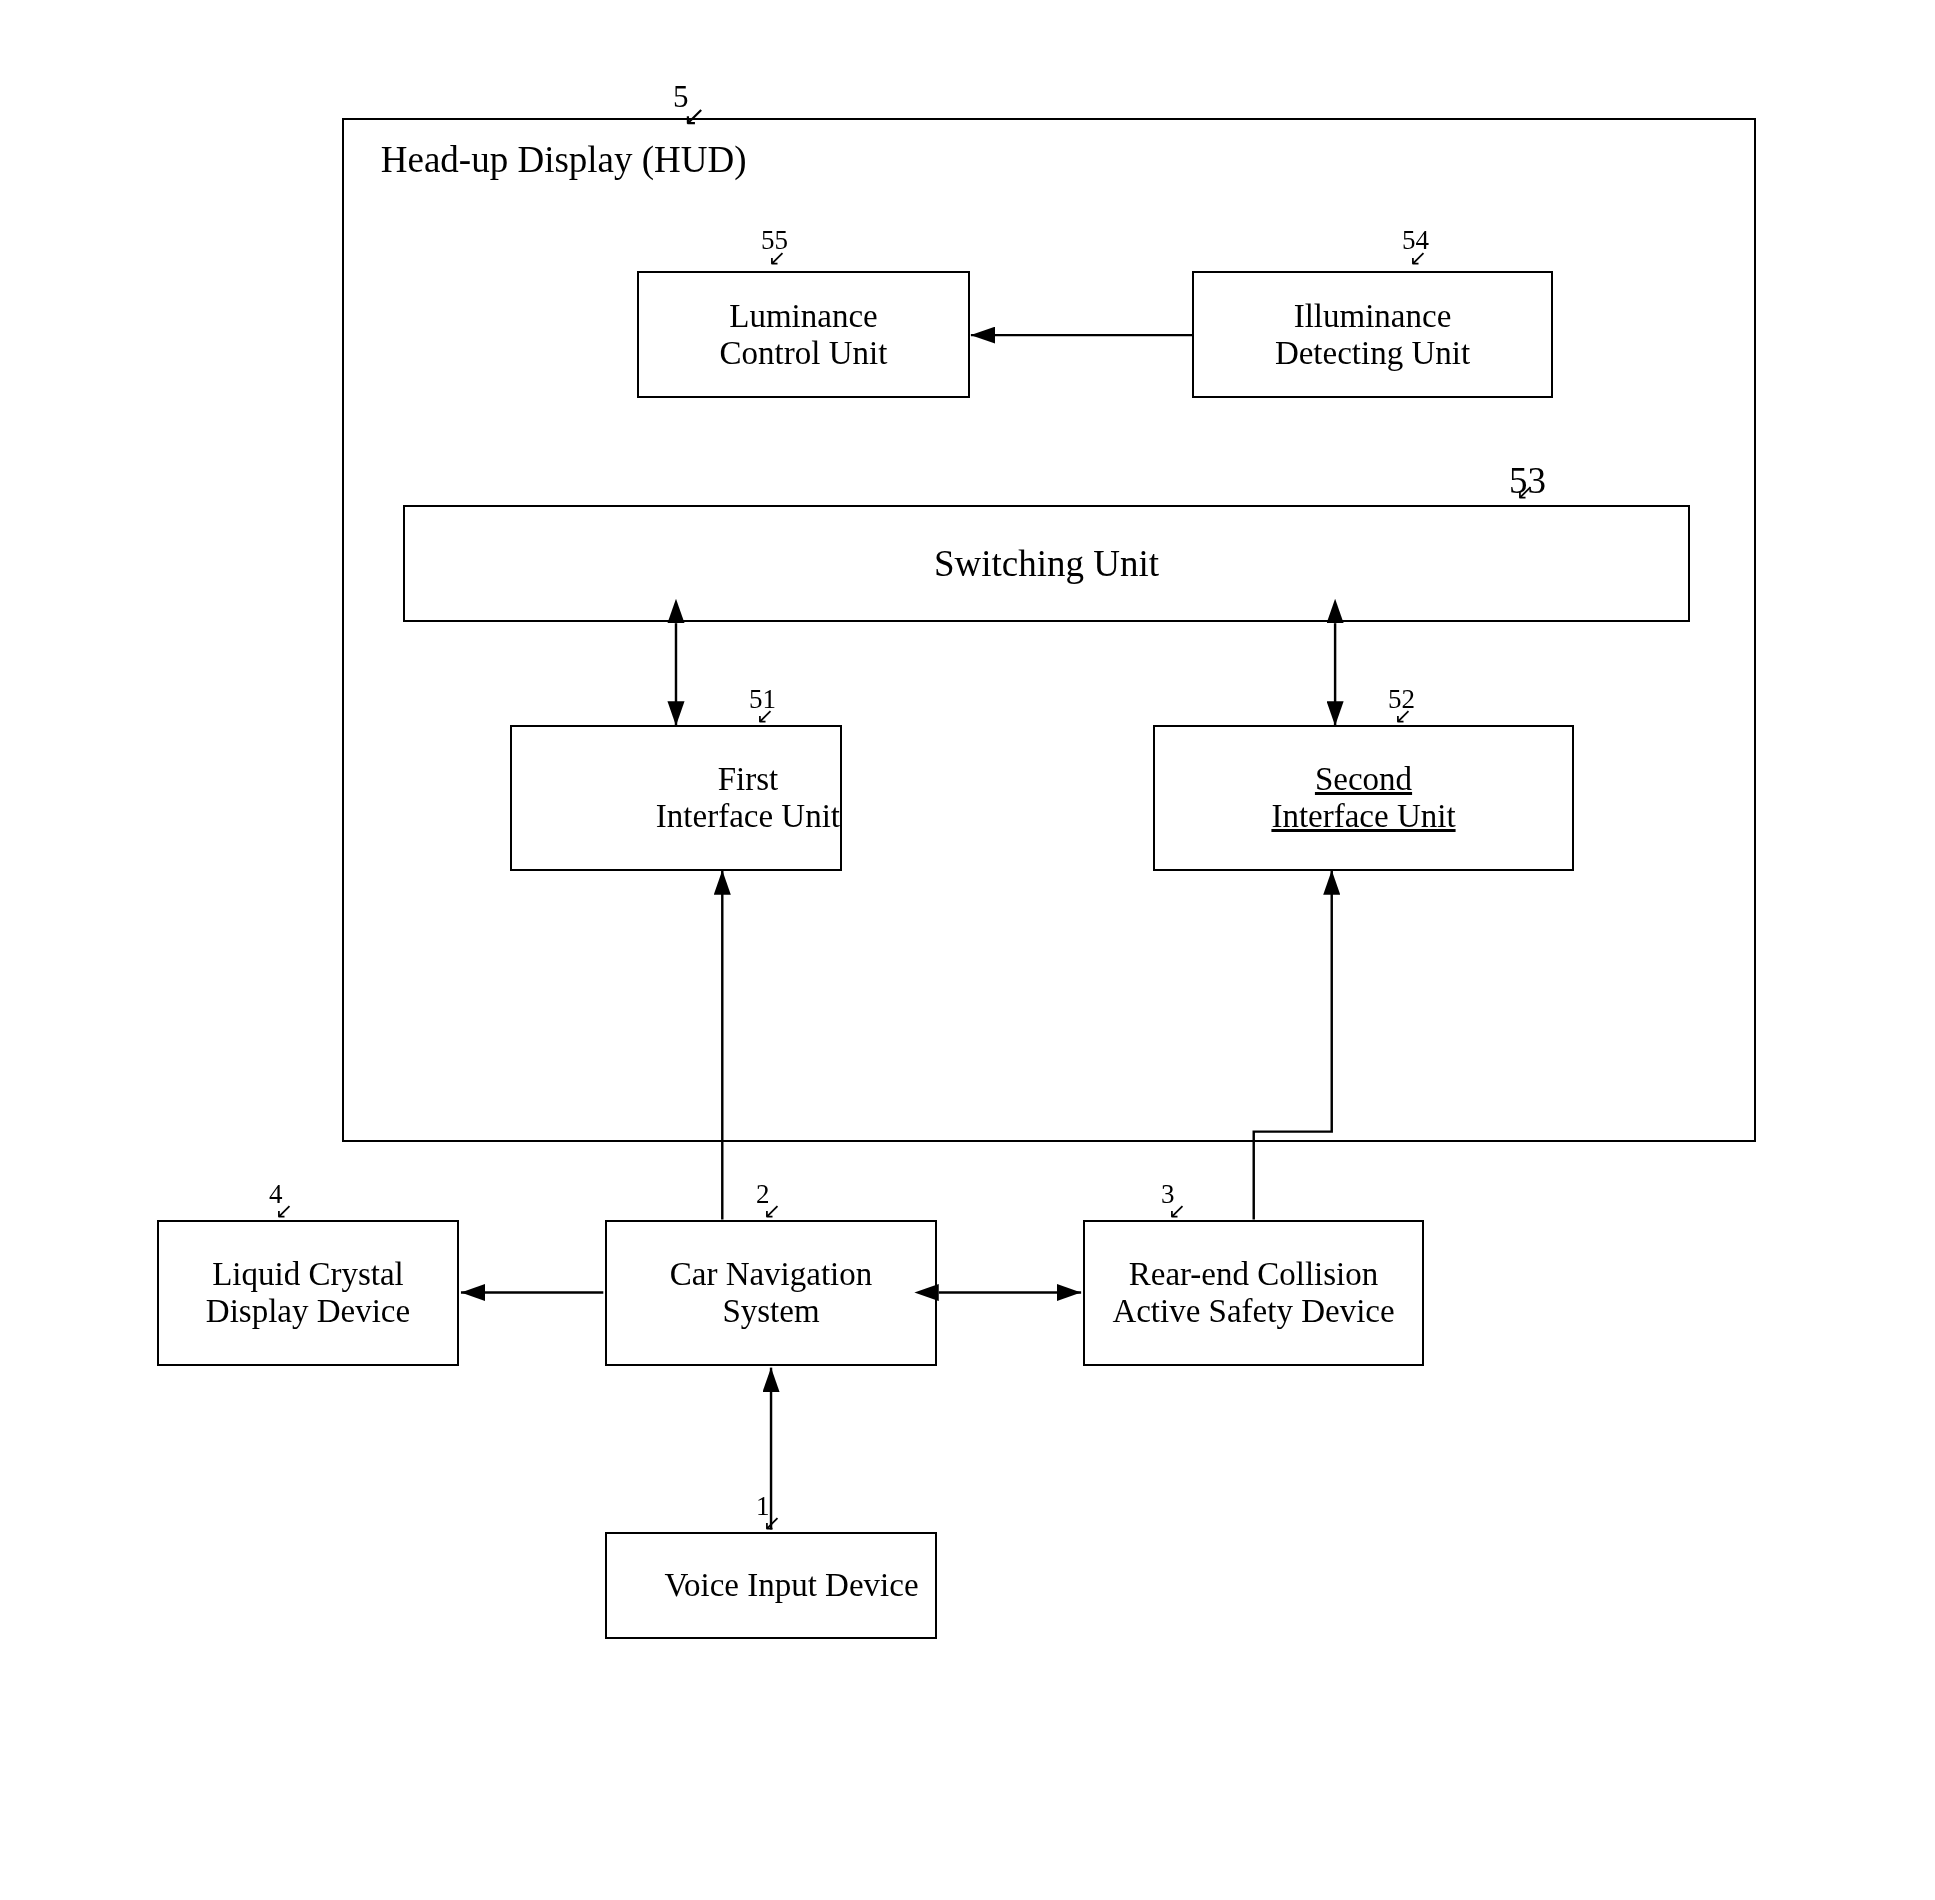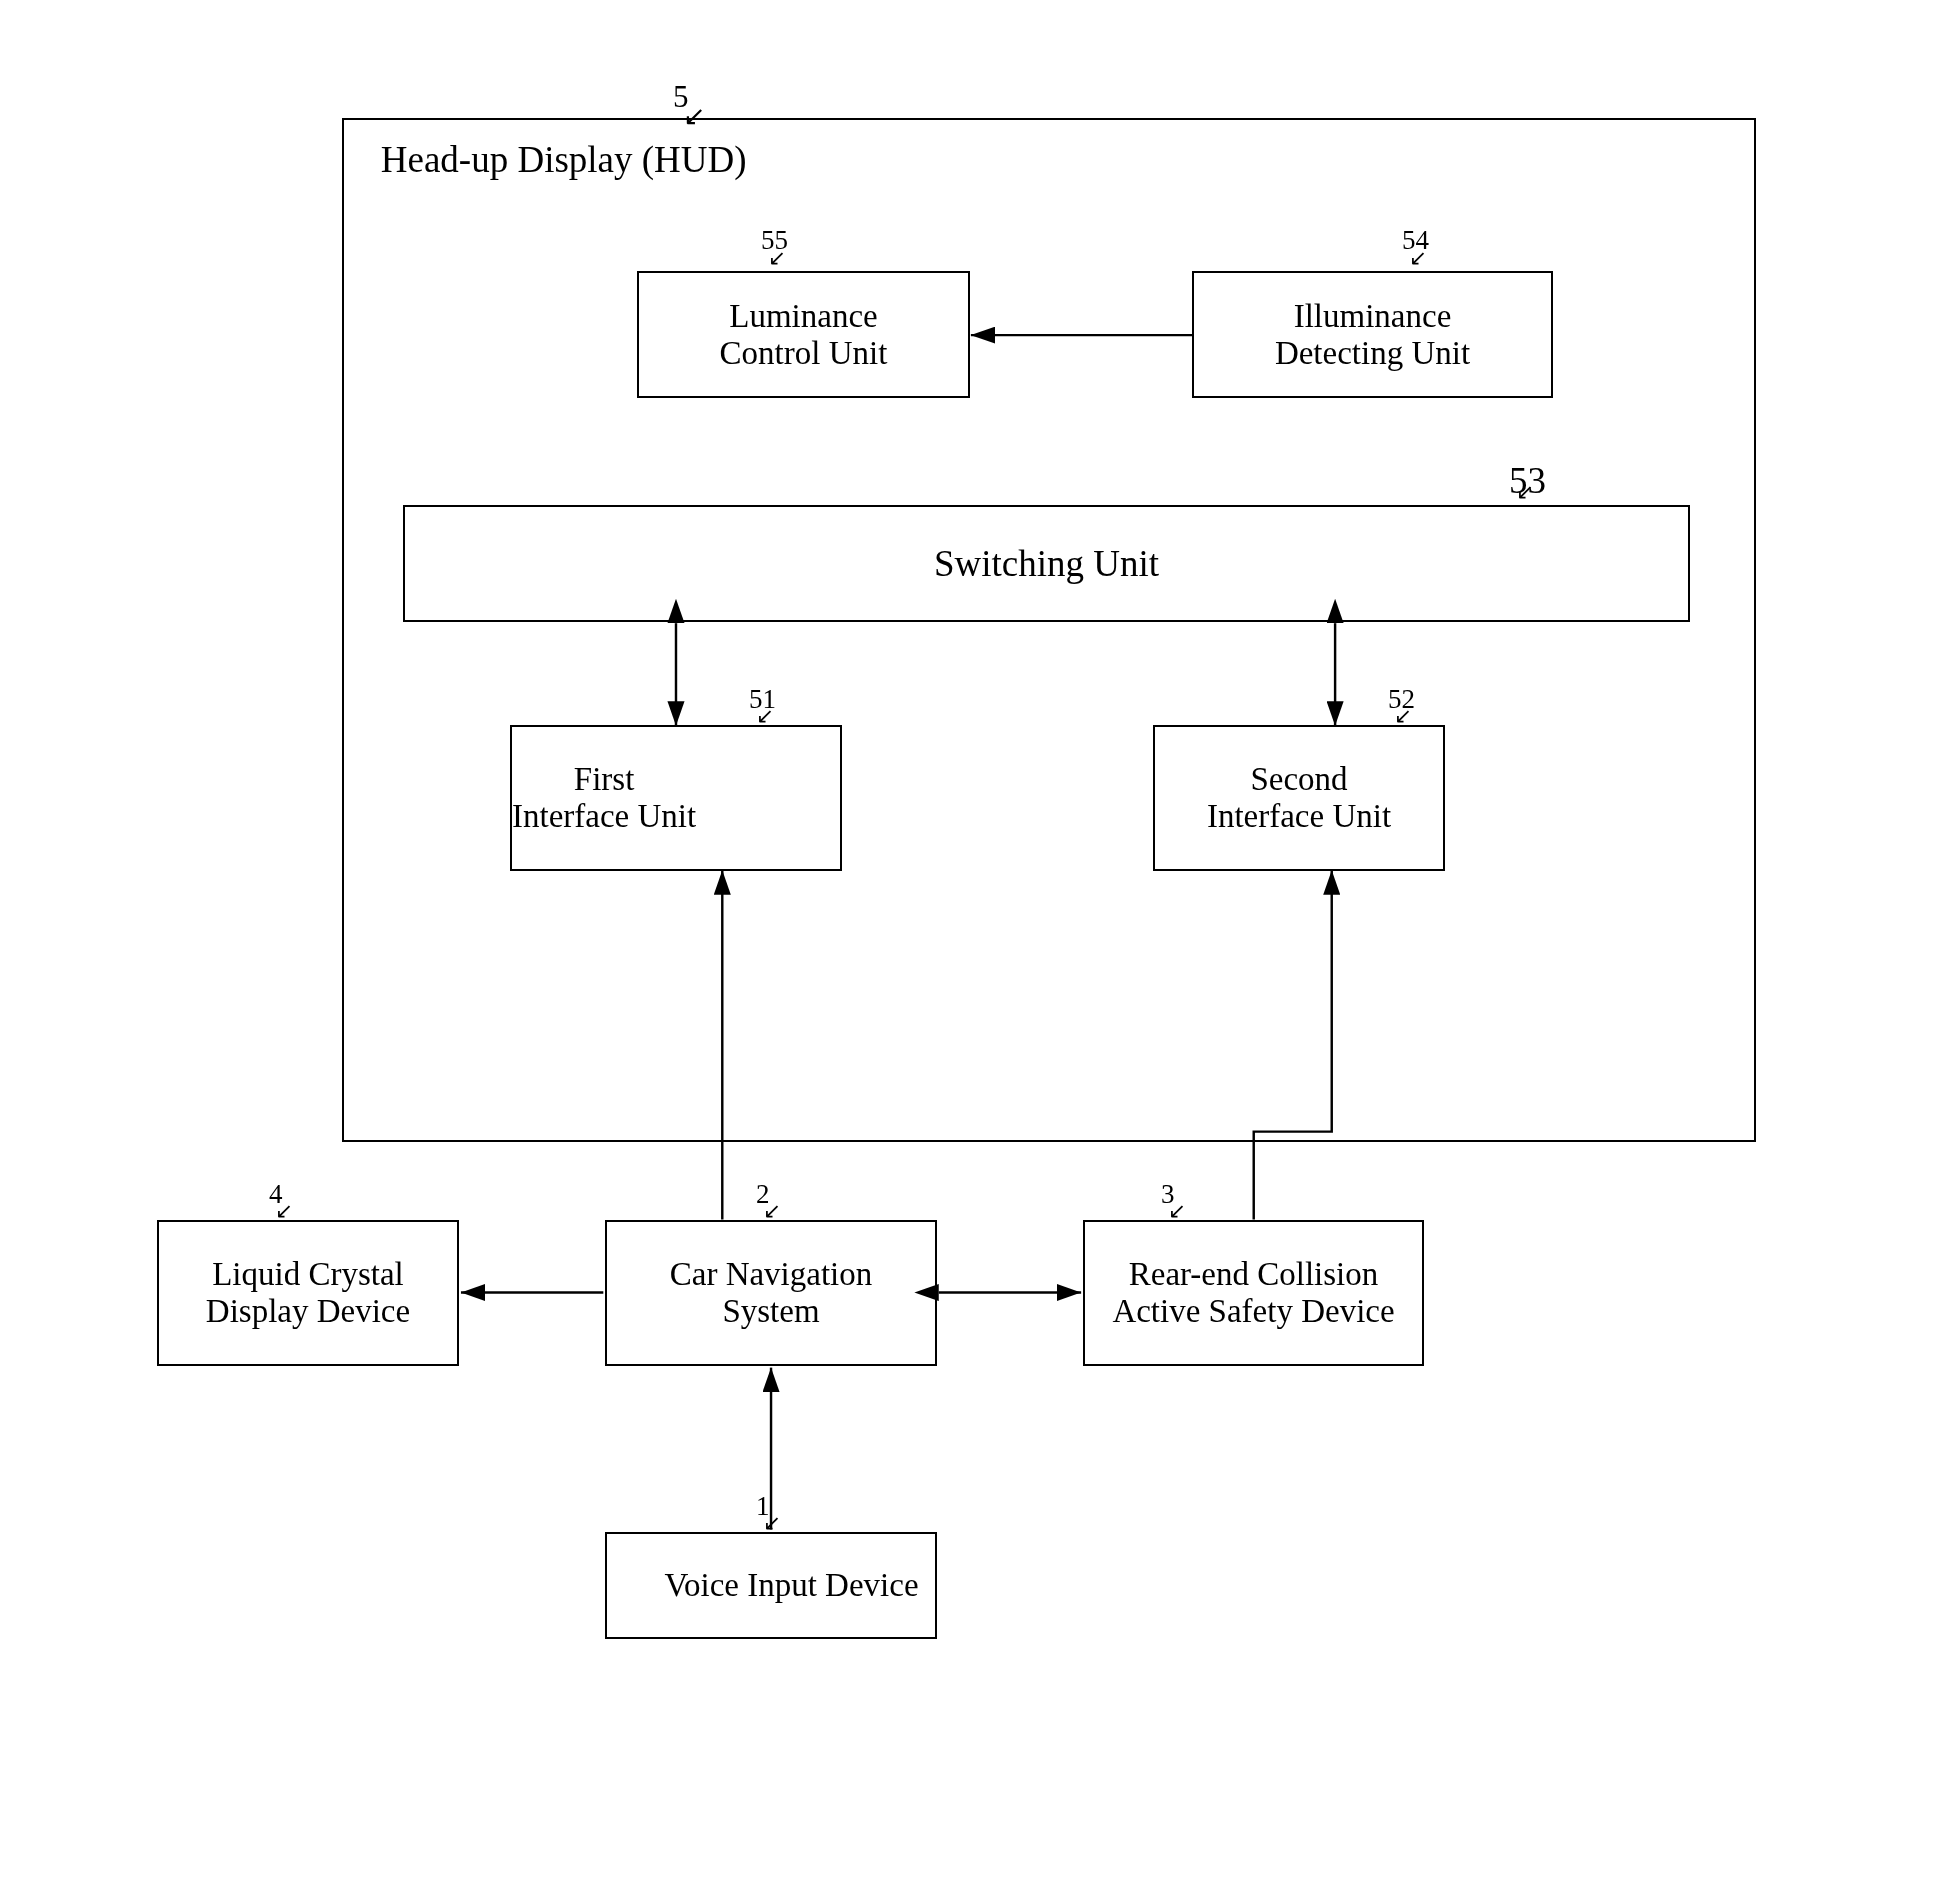--- a/index.html
+++ b/index.html
@@ -96,40 +96,41 @@
     
     .first-interface-box {
       position: absolute;
       top: 605px;
       left: 166px;
       width: 332px;
       height: 146px;
       border: 2.4px solid #000;
       display: flex;
       align-items: center;
-      justify-content: flex-start;
+      justify-content: flex-end;
       text-align: center;
       font-size: 33px;
       background: #fff;
     }
 
     
     .second-interface-box {
       position: absolute;
       top: 605px;
       left: 809px;
-      width: 292px;
-      height: 146px;
-      border: 2.4px solid #000;
-      display: flex;
-      align-items: center;
-      justify-content: center;
-      text-align: center;
-      font-size: 33px;
-      background: #fff;
+      width: 421px;
+      height: 146px;
+      border: 2.4px solid #000;
+      display: flex;
+      align-items: center;
+      justify-content: center;
+      text-align: center;
+      font-size: 33px;
+      background: #fff;
+      text-decoration: underline;
     }
 
     
     .car-nav-box {
       position: absolute;
       top: 1161px;
       left: 507px;
       width: 332px;
       height: 146px;
       border: 2.4px solid #000;

